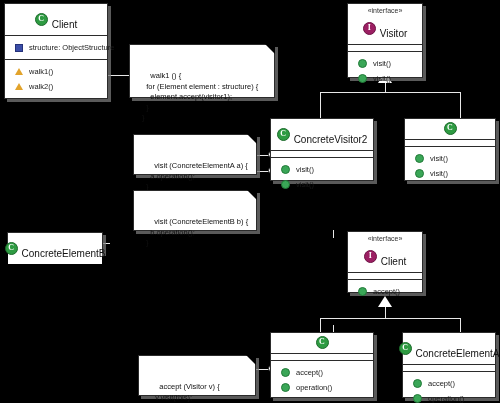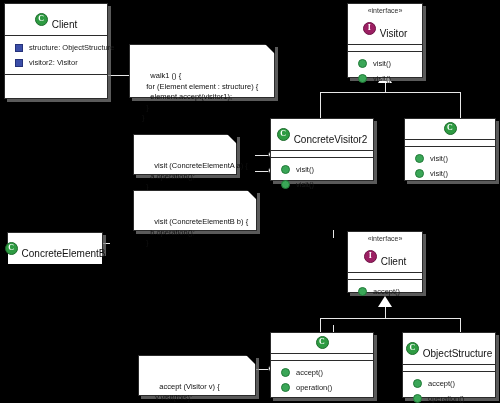--- a/index.html
+++ b/index.html
@@ -219,26 +219,30 @@
       <div class="title-row">
         <span class="badge-class">C</span>
         <span class="cls-name">Client</span>
       </div>
     </div>
     <div class="compartment">
       <div class="member">
         <span class="ic-attr"></span>
         <span>structure: ObjectStructure</span>
       </div>
-      <div class="member">
-        <span class="ic-attr"></span>
-        <span>visitor2: Visitor</span>
-      </div>
-    </div>
-    <div class="compartment">
+    </div>
+    <div class="compartment">
+      <div class="member">
+        <span class="ic-warn"></span>
+        <span>walk1()</span>
+      </div>
+      <div class="member">
+        <span class="ic-warn"></span>
+        <span>walk2()</span>
+      </div>
     </div>
   </div>
 
   <div class="uml-box" style="left:347px; top:3px; width:76px; height:75px;">
     <div class="uml-header">
       <span class="stereotype">«interface»</span>
       <div class="title-row">
         <span class="badge-interface">I</span>
         <span class="cls-name">Visitor</span>
       </div>
@@ -337,21 +341,21 @@
         <span class="ic-method"></span>
         <span>operation()</span>
       </div>
     </div>
   </div>
 
   <div class="uml-box" style="left:402px; top:332px; width:94px; height:66px;">
     <div class="uml-header">
       <div class="title-row">
         <span class="badge-class">C</span>
-        <span class="cls-name">ObjectStructure</span>
+        <span class="cls-name">ConcreteElementA</span>
       </div>
     </div>
     <div class="compartment empty"></div>
     <div class="compartment">
       <div class="member">
         <span class="ic-method"></span>
         <span>accept()</span>
       </div>
       <div class="member">
         <span class="ic-method"></span>
@@ -362,21 +366,21 @@
 
   <div class="note" style="left:129px; top:44px; width:146px; height:54px;">
     <span class="fold-edge"></span>
     <span>walk1 () {
   for (Element element : structure) {
     element.accept(visitor1);
   }
 }</span>
   </div>
 
-  <div class="note" style="left:133px; top:134px; width:104px; height:41px;">
+  <div class="note" style="left:133px; top:134px; width:124px; height:41px;">
     <span class="fold-edge"></span>
     <span>visit (ConcreteElementA a) {
   a.operation();
 }</span>
   </div>
 
   <div class="note" style="left:133px; top:190px; width:124px; height:41px;">
     <span class="fold-edge"></span>
     <span>visit (ConcreteElementB b) {
   b.operation();

